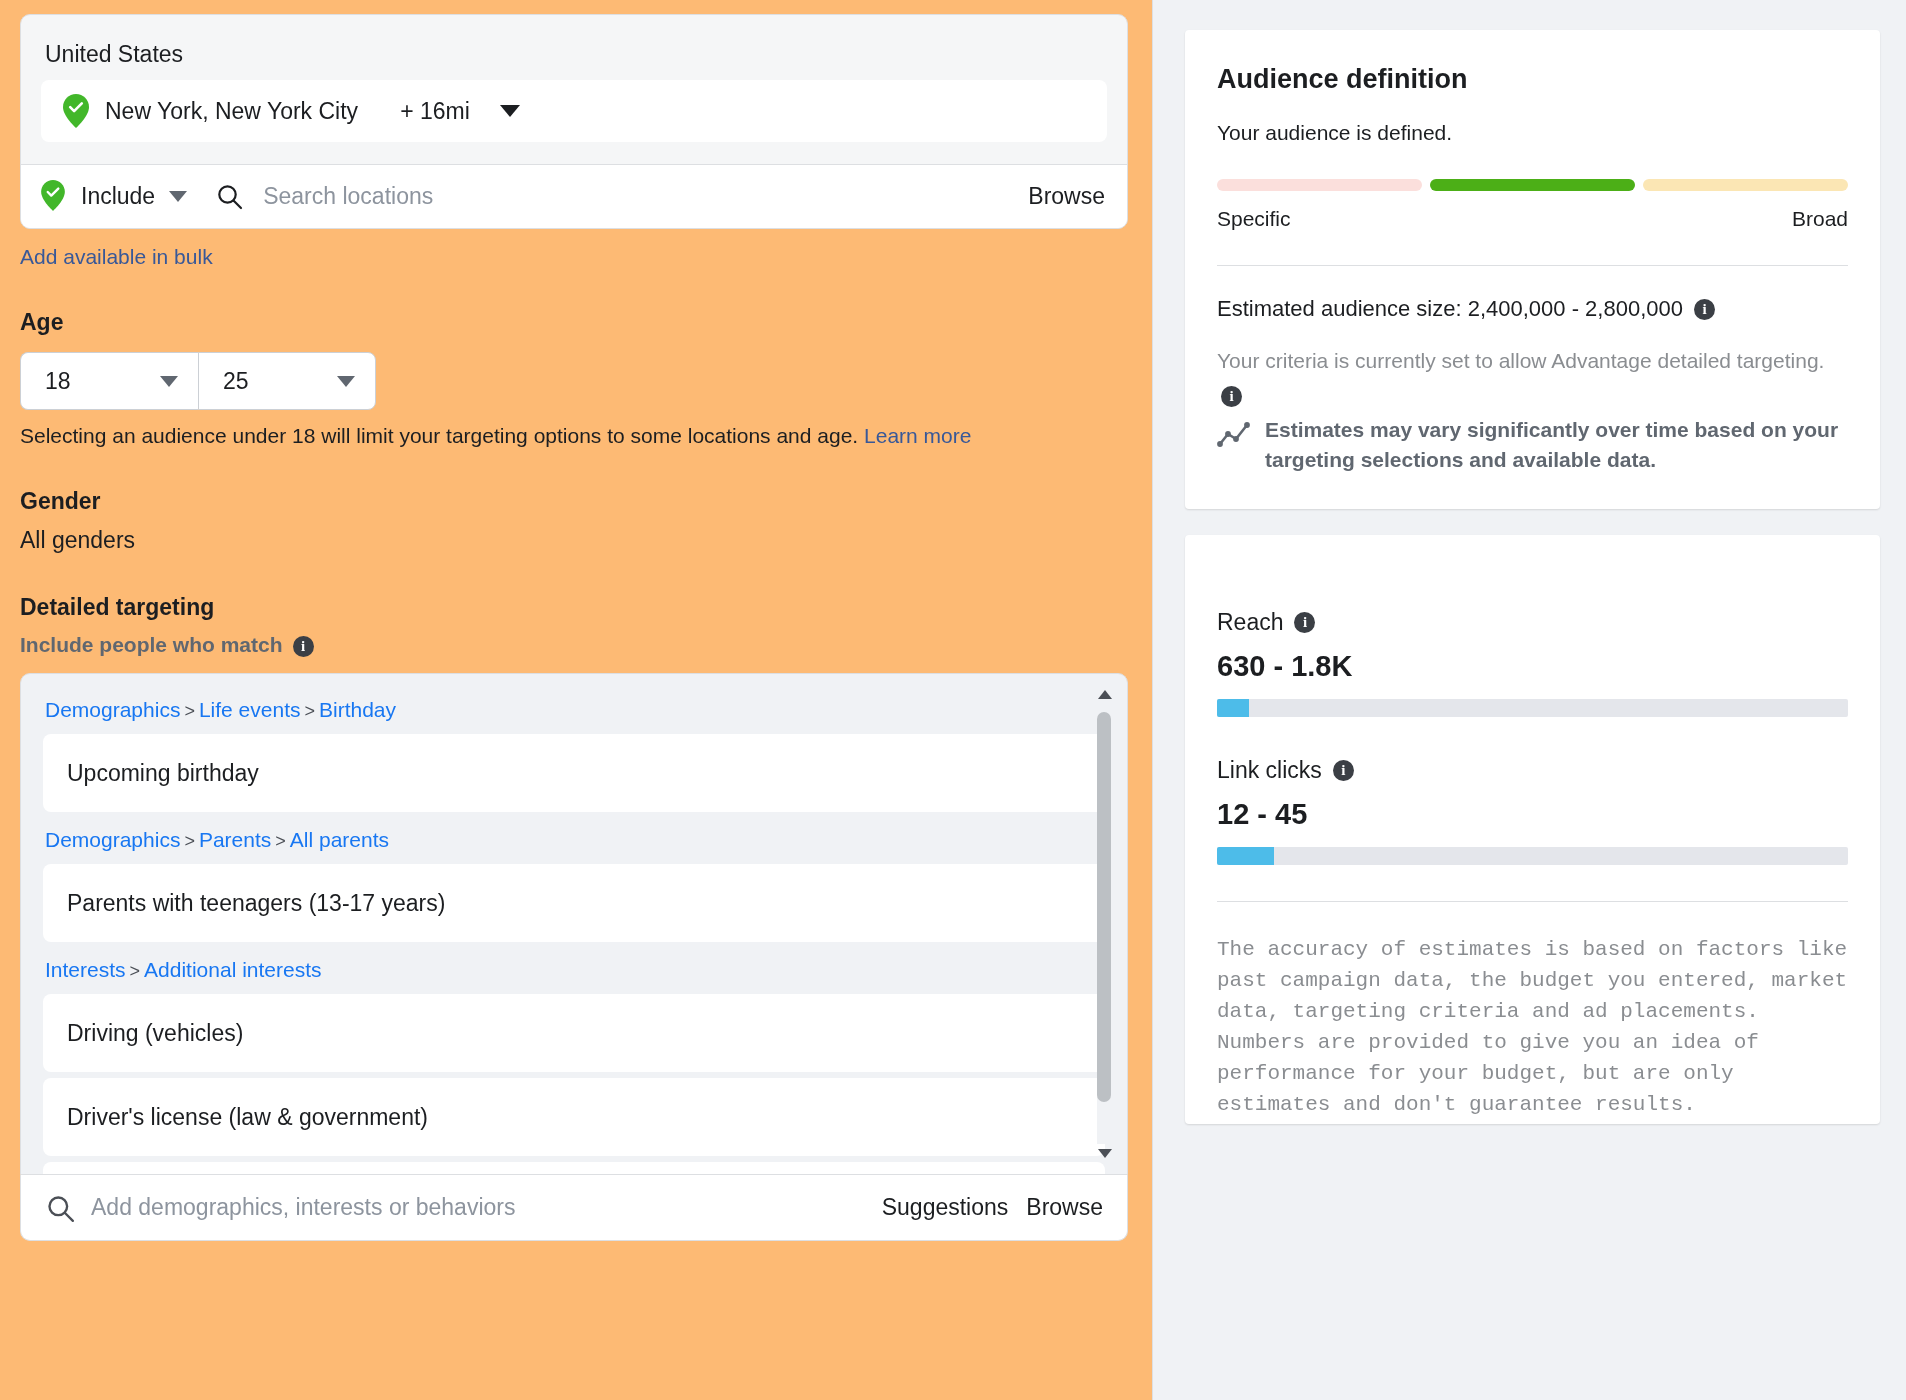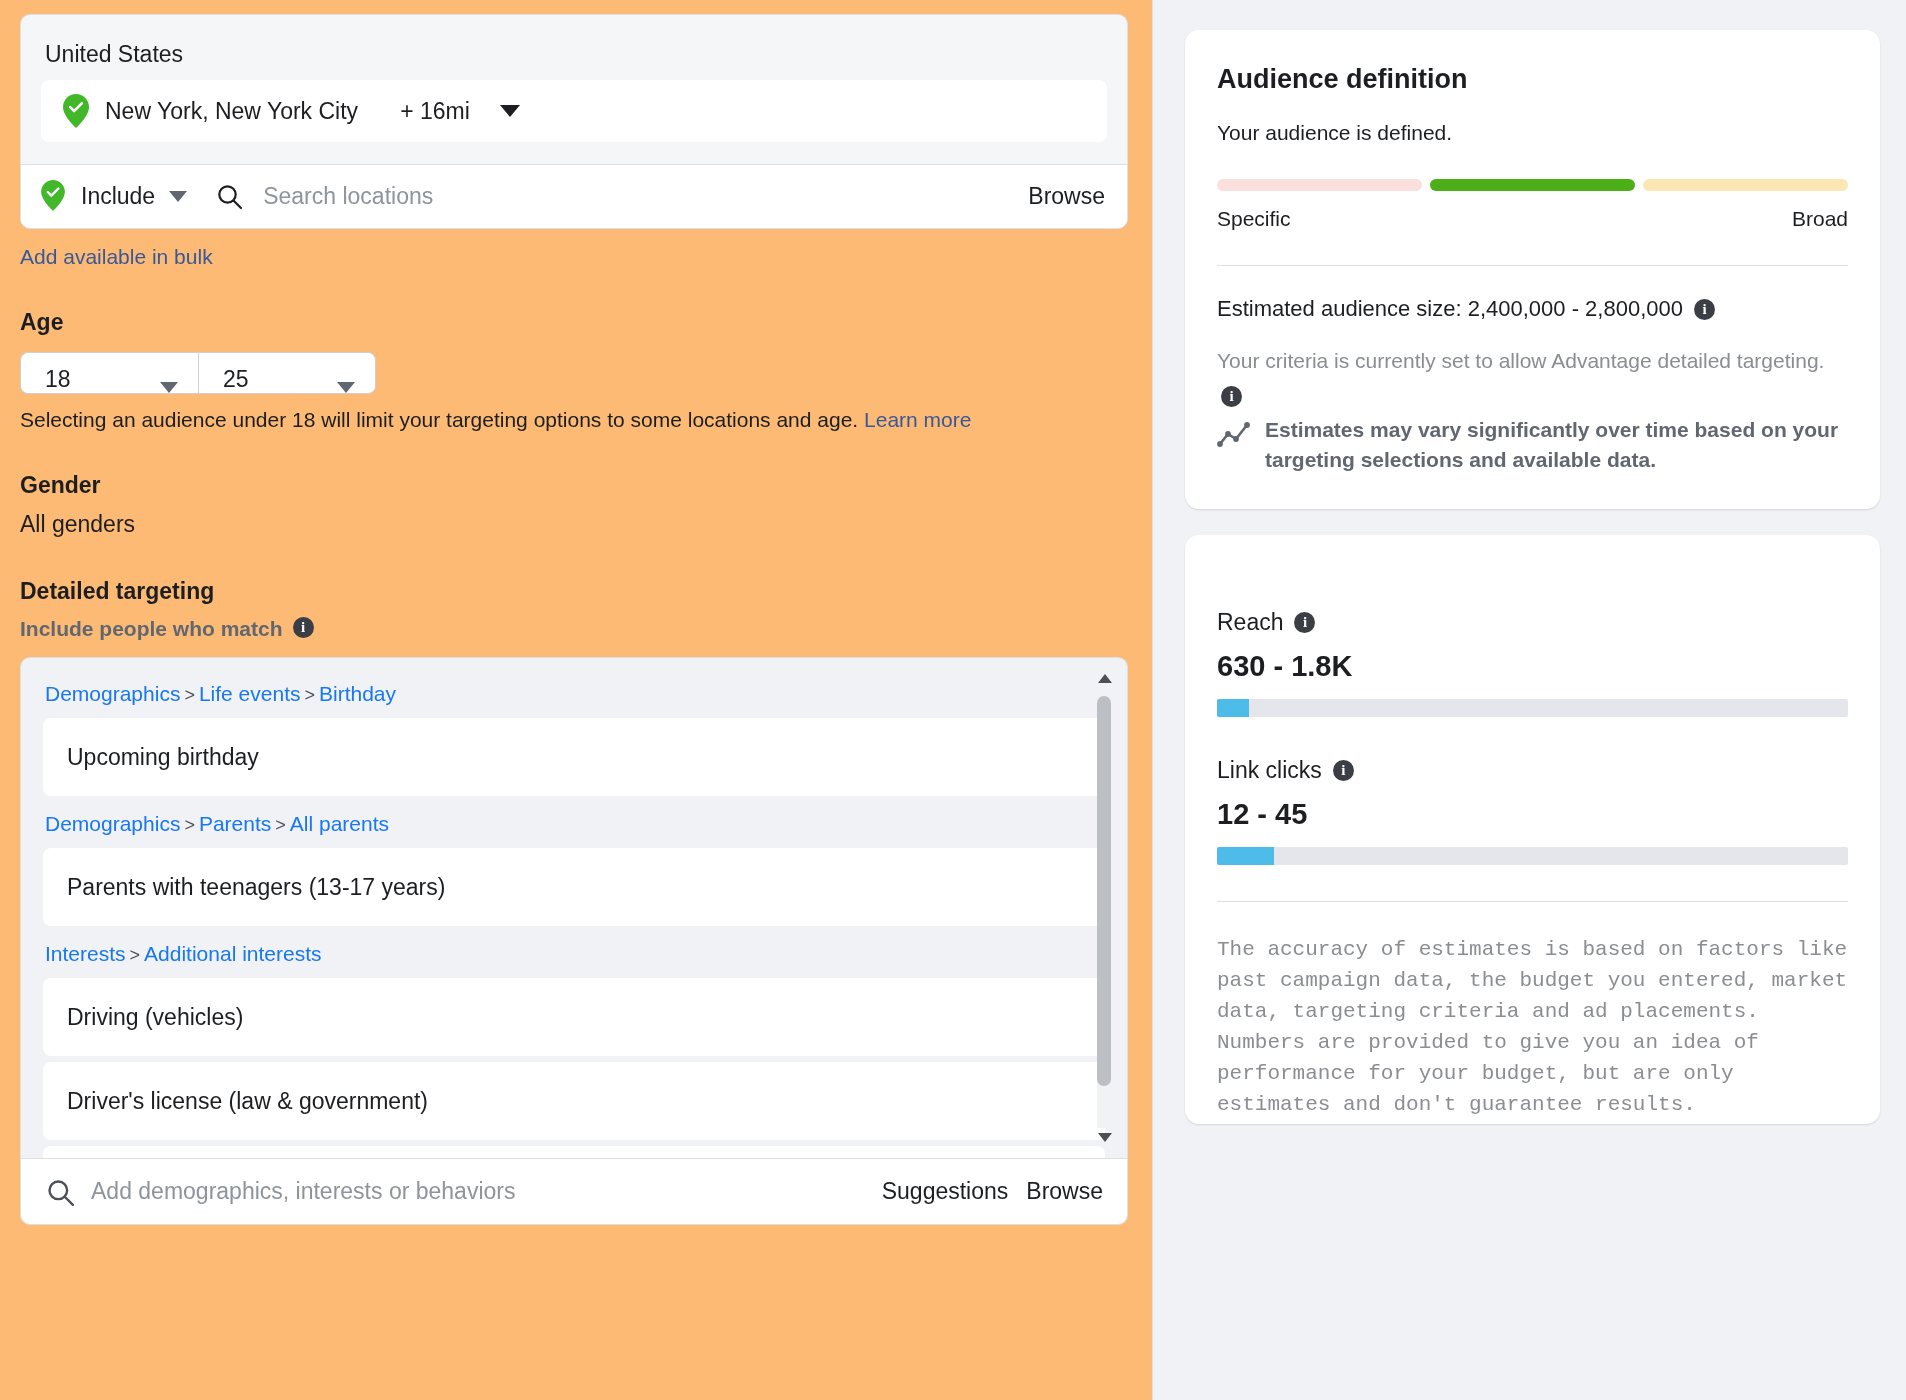--- a/index.html
+++ b/index.html
@@ -96,24 +96,24 @@
     font-size: 23px;
     font-weight: bold;
     color: #1c1e21;
     margin-top: 40px;
   }
 
   .age-row { display: flex; margin-top: 16px; }
   .age-box {
     border: 1px solid #ccd0d5;
     background:#fff;
-    height: 42px;
+    height: 58px;
     width: 178px;
     display: flex;
-    align-items: flex-end;
+    align-items: center;
     justify-content: space-between;
     padding: 0 20px 0 24px;
   }
   .age-box:first-child { border-radius: 8px 0 0 8px; border-right: none; }
   .age-box:last-child  { border-radius: 0 8px 8px 0; }
   .age-val { font-size: 23px; color: #1c1e21; }
 
   .age-note {
     margin-top: 14px;
     font-size: 21px;
@@ -122,21 +122,21 @@
   .age-note a { color: #385898; text-decoration: none; }
 
   .plain-val { font-size: 23px; color: #1c1e21; margin-top: 12px; }
 
   .subnote {
     font-size: 21px;
     color: #606770;
     font-weight: bold;
     margin-top: 12px;
     display: flex;
-    align-items: flex-start;
+    align-items: flex-end;
     gap: 10px;
   }
   .info-i {
     width: 21px; height: 21px; border-radius: 50%;
     background: #3b3f45; color: #fff;
     font-size: 15px; font-weight: bold;
     display: inline-flex; align-items: center; justify-content: center;
     font-family: "Liberation Serif", serif;
     flex: 0 0 auto;
   }
@@ -215,21 +215,21 @@
   
   .right-col {
     width: 754px;
     height: 1400px;
     background: #f0f2f5;
     border-left: 1px solid #dddfe2;
     padding: 30px 26px 0 32px;
   }
   .card {
     background: #ffffff;
-    border-radius: 14px;
+    border-radius: 4px;
     box-shadow: 0 1px 2px rgba(0,0,0,0.12);
   }
   .card-pad { padding: 34px 32px 34px 32px; }
   .card-title {
     font-size: 27px;
     font-weight: bold;
     color: #1c1e21;
   }
   .card-sub {
     font-size: 21px;

